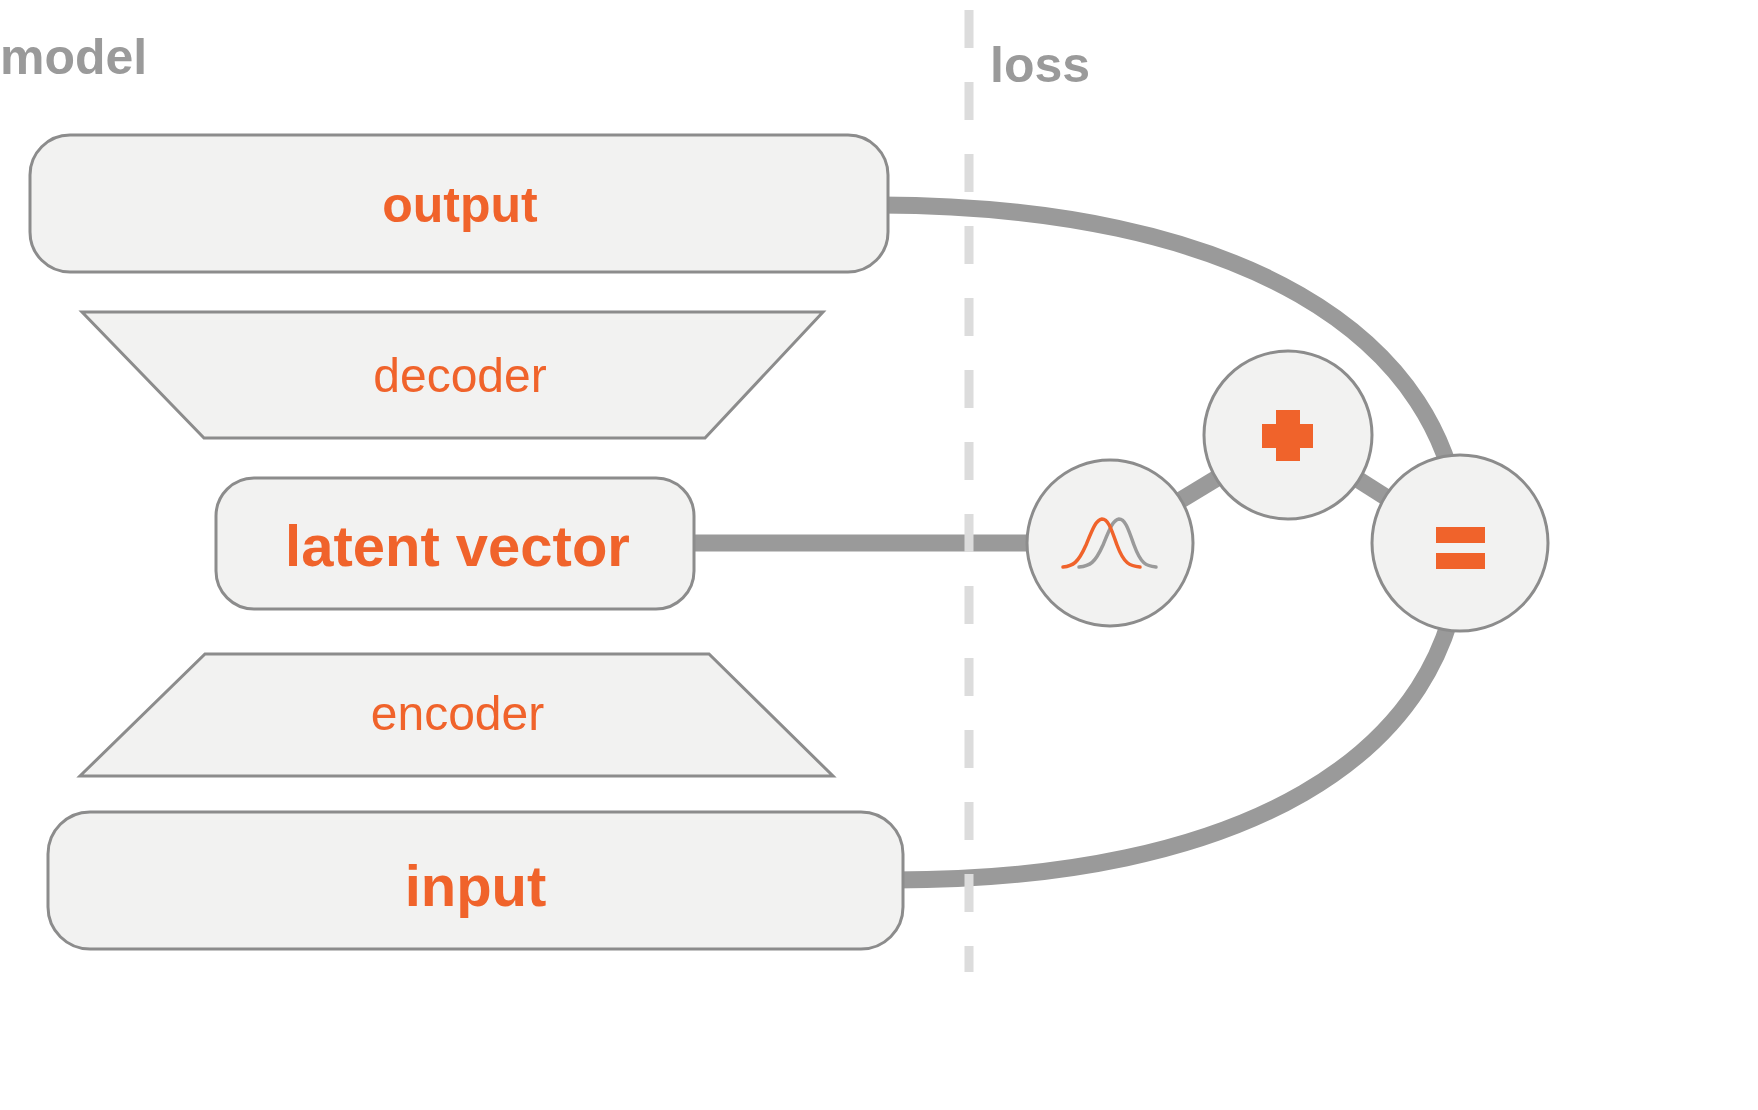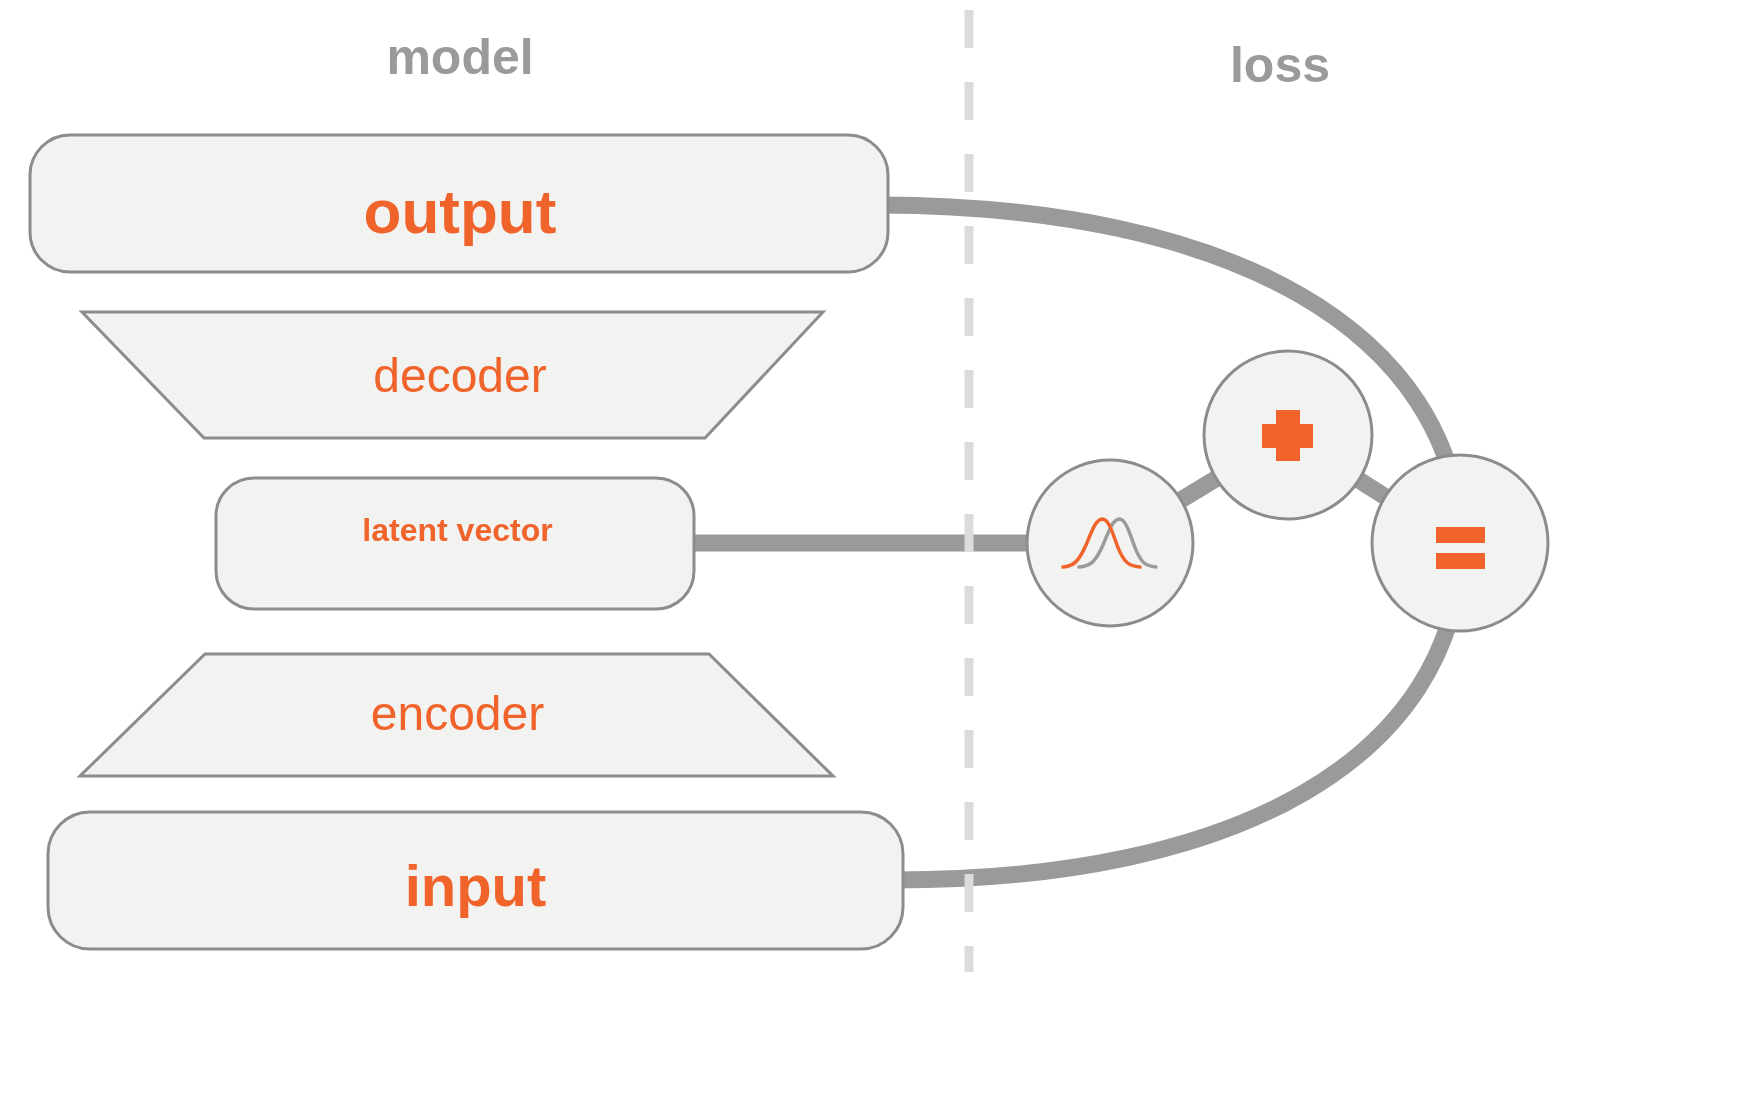--- a/index.html
+++ b/index.html
@@ -23,21 +23,21 @@
     top: 0;
     width: 1758px;
     height: 1110px;
   }
   .section-label {
     position: absolute;
     font-family: "Liberation Sans", sans-serif;
     font-weight: bold;
     font-size: 50px;
     color: #9a9a9a;
-    text-align: center;
+    text-align: left;
     white-space: nowrap;
     user-select: none;
   }
   #label-model {
     left: 0px;
     top: 28px;
     width: 920px;
   }
   #label-loss {
     left: 990px;
@@ -49,30 +49,30 @@
     position: absolute;
     font-family: "Liberation Sans", sans-serif;
     color: #F0632B;
     text-align: center;
     white-space: nowrap;
     user-select: none;
   }
   .node-text.bold { font-weight: bold; }
   #text-output {
     left: 30px; top: 176px; width: 860px;
-    font-size: 62px;
+    font-size: 50px;
   }
   #text-decoder {
     left: 90px; top: 348px; width: 740px;
     font-size: 48px;
     text-align: center;
   }
   #text-latent {
     left: 215px; top: 512px; width: 485px;
-    font-size: 32px;
+    font-size: 58px;
   }
   #text-encoder {
     left: 85px; top: 686px; width: 745px;
     font-size: 48px;
   }
   #text-input {
     left: 48px; top: 852px; width: 855px;
     font-size: 58px;
   }
 </style>

